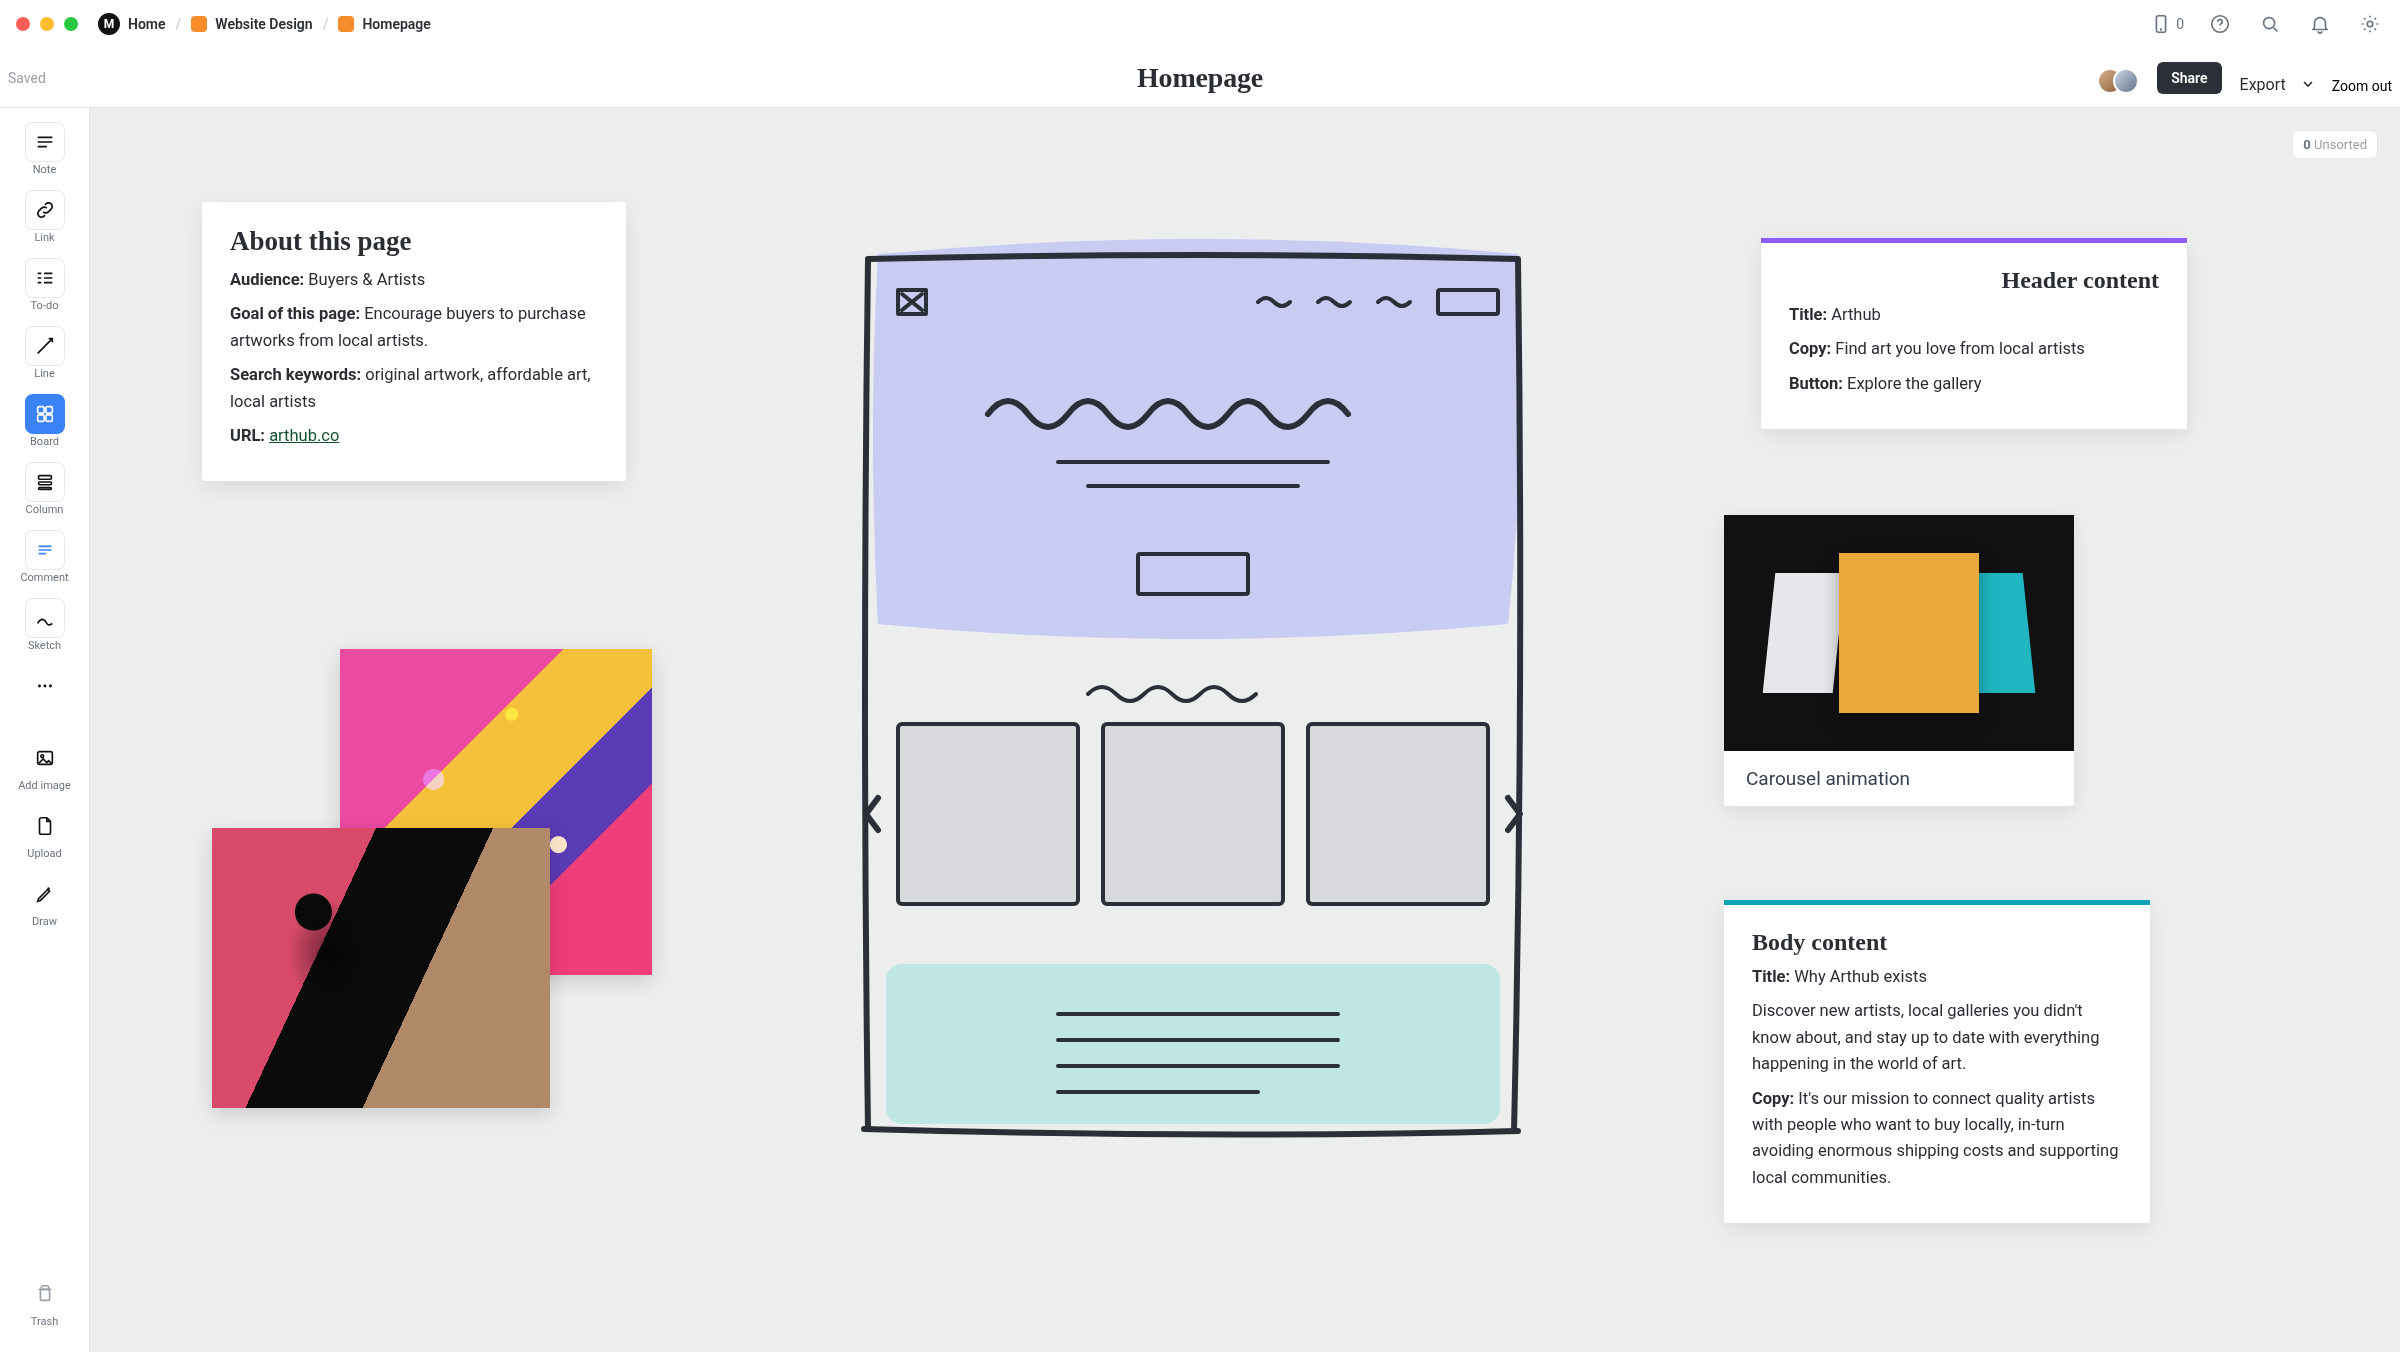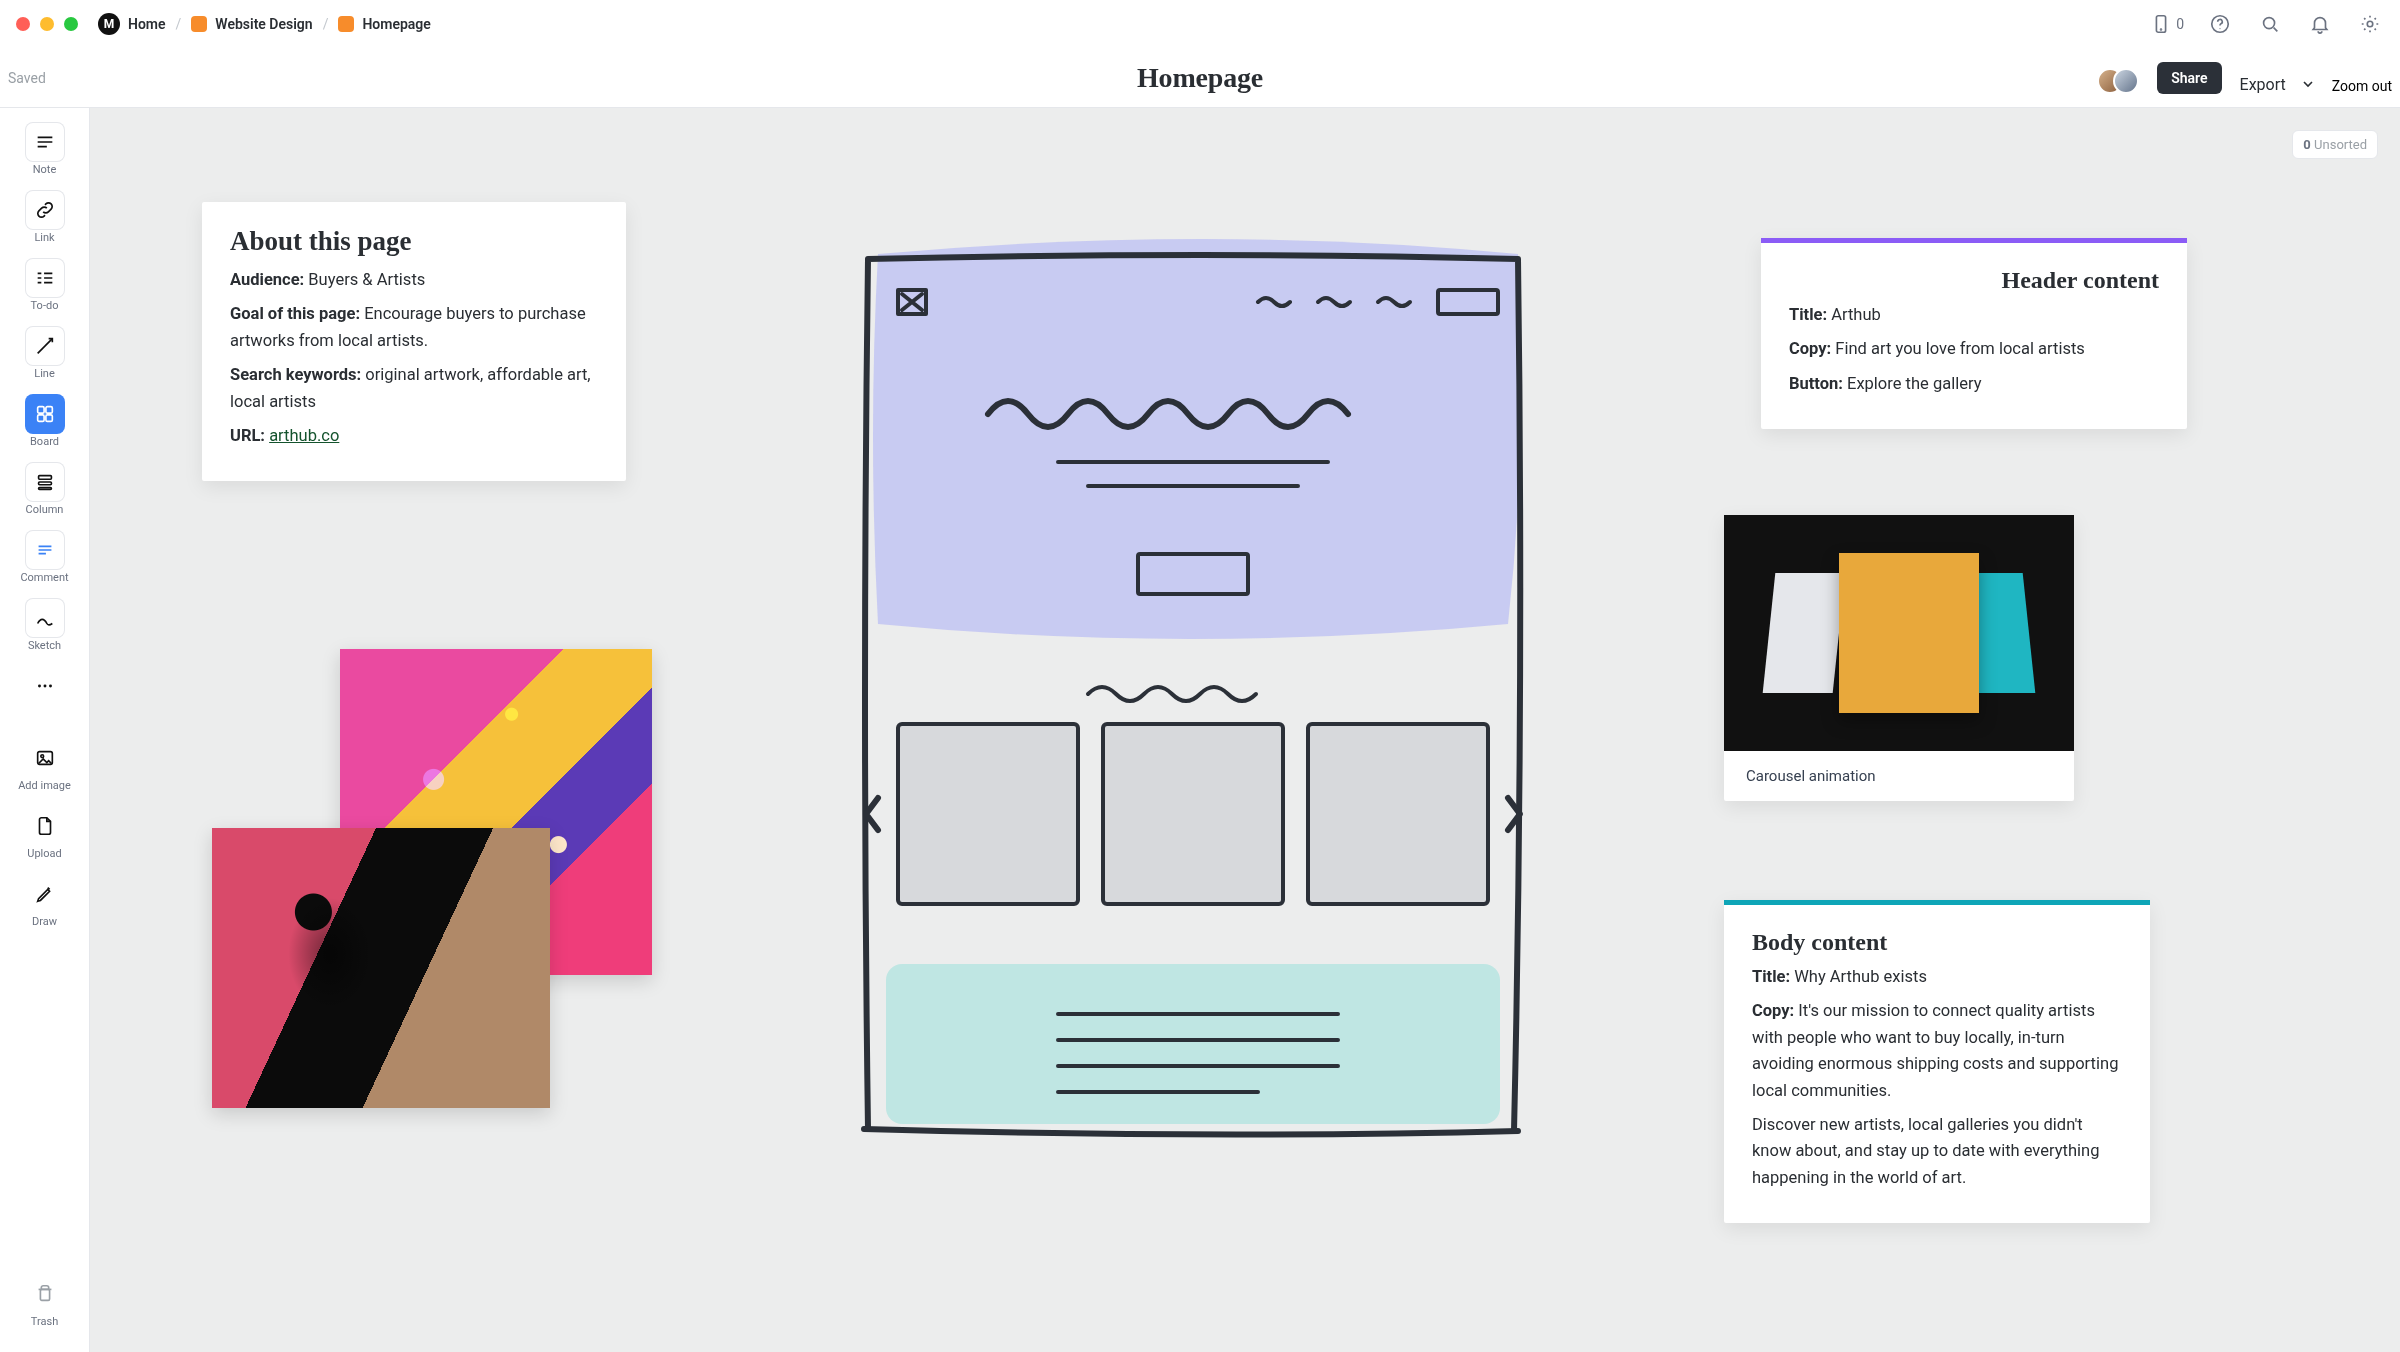--- a/index.html
+++ b/index.html
@@ -90,21 +90,21 @@
 
   .about { left: 112px; top: 94px; width: 424px; }
   .about h2 { font-size: 27px; margin-bottom: 10px; }
 
   .header-card { left: 1671px; top: 130px; width: 426px; }
   .header-card .bar { height: 5px; background: #8b5cf6; }
   .header-card h3 { font-size: 24px; margin-bottom: 8px; text-align: right; }
 
   .carousel-card { left: 1634px; top: 407px; width: 350px; }
   .carousel-card .preview { height: 236px; background: #111; display: flex; align-items: center; justify-content: center; }
-  .carousel-card .cap { padding: 16px 22px; font-size: 15px; color: #374151; }
+  .carousel-card .cap { padding: 16px 22px; font-size: 19px; color: #374151; }
   .pv-wrap { position: relative; width: 260px; height: 160px; }
   .pv-left { position: absolute; left: 0; top: 20px; width: 70px; height: 120px; background: #e5e7eb; transform: skewX(-6deg); }
   .pv-right { position: absolute; right: 0; top: 20px; width: 80px; height: 120px; background: #1fb6c2; transform: skewX(6deg); }
   .pv-mid { position: absolute; left: 70px; top: 0; width: 140px; height: 160px; background: #e8a83b; box-shadow: 0 8px 16px rgba(0,0,0,0.35); }
 
   .body-card { left: 1634px; top: 792px; width: 426px; }
   .body-card .bar { height: 5px; background: #0ea5b7; }
   .body-card h3 { font-size: 24px; margin-bottom: 8px; }
 
   
@@ -374,22 +374,22 @@
         </div>
       </div>
       <div class="cap">Carousel animation</div>
     </div>
 
     <div class="card body-card">
       <div class="bar"></div>
       <div class="pad">
         <h3>Body content</h3>
         <p><span class="lbl">Title:</span> <span>Why Arthub exists</span></p>
+        <p>Discover new artists, local galleries you didn't know about, and stay up to date with everything happening in the world of art.</p>
         <p><span class="lbl">Copy:</span> <span>It's our mission to connect quality artists with people who want to buy locally, in-turn avoiding enormous shipping costs and supporting local communities.</span></p>
-        <p>Discover new artists, local galleries you didn't know about, and stay up to date with everything happening in the world of art.</p>
       </div>
     </div>
 
     <div class="img paint"></div>
     <div class="img artist"></div>
 
     <div class="wf">
       <svg viewBox="0 0 710 920">
 
         <path class="fill-lav" d="M40 30 q330 -30 640 0 q10 190 -10 370 q-320 30 -630 0 q-10 -190 0 -370 z"></path>

